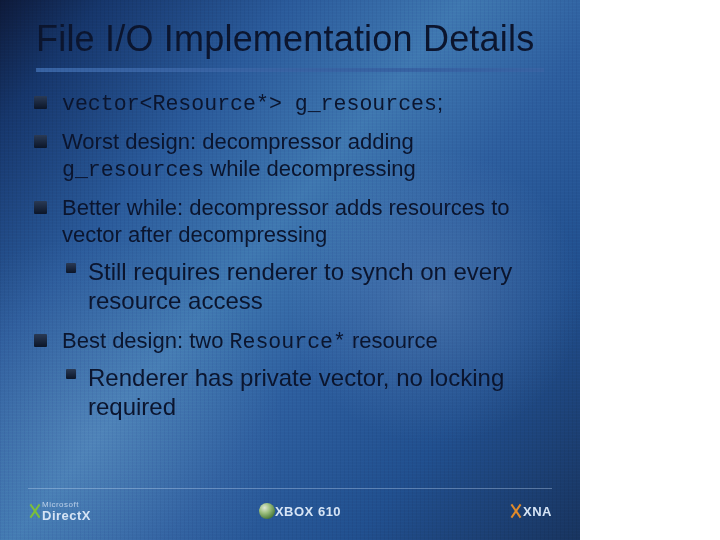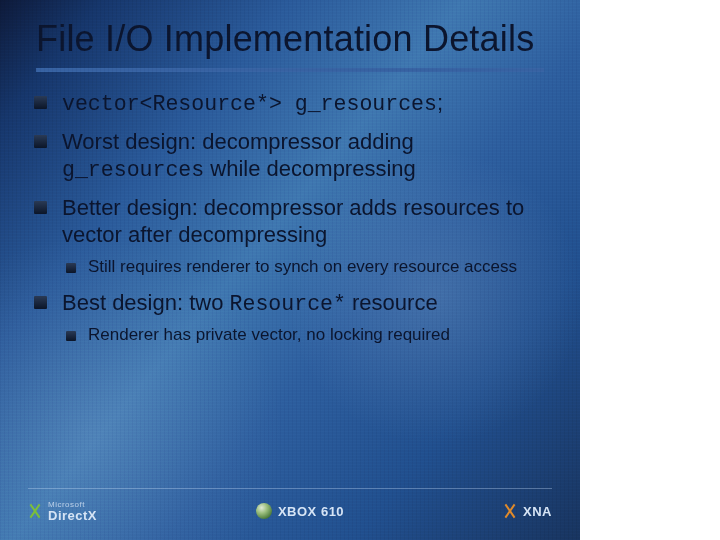--- a/index.html
+++ b/index.html
@@ -66,21 +66,21 @@
     background: linear-gradient(180deg, #2a3a55 0%, #0b1528 100%);
     border-radius: 1px;
   }
   ul.sub {
     list-style: none;
     margin: 8px 0 4px 26px;
     padding: 0;
   }
   ul.sub > li {
     position: relative;
-    font-size: 17px;
+    font-size: 24px;
     line-height: 1.22;
     margin-bottom: 6px;
   }
   ul.sub > li::before {
     content: "";
     position: absolute;
     left: -22px;
     top: 6px;
     width: 10px;
     height: 10px;
@@ -107,21 +107,20 @@
     position: absolute;
     left: 28px;
     right: 28px;
     top: -4px;
     height: 1px;
     background: rgba(200,220,245,0.35);
   }
   .logo {
     display: flex;
     align-items: center;
-    gap: 6px;
     color: #d6e4f5;
     font-size: 13px;
     font-weight: 700;
     letter-spacing: 0.5px;
   }
   .logo small {
     font-size: 8px;
     font-weight: 400;
     opacity: 0.8;
     margin-right: 2px;
@@ -158,21 +157,21 @@
 
     <li>
       <span class="mono">vector&lt;Resource*&gt; g_resources</span><span>;</span>
     </li>
 
     <li>
       <span>Worst design: decompressor adding </span><span class="mono">g_resources</span><span> while decompressing</span>
     </li>
 
     <li>
-      <span>Better design: decompressor adds resources to vector after decompressing</span>
+      <span>Better while: decompressor adds resources to vector after decompressing</span>
       <ul class="sub">
         <li>Still requires renderer to synch on every resource access</li>
       </ul>
     </li>
 
     <li>
       <span>Best design: two </span><span class="mono">Resource*</span><span> resource</span>
       <ul class="sub">
         <li>Renderer has private vector, no locking required</li>
       </ul>

